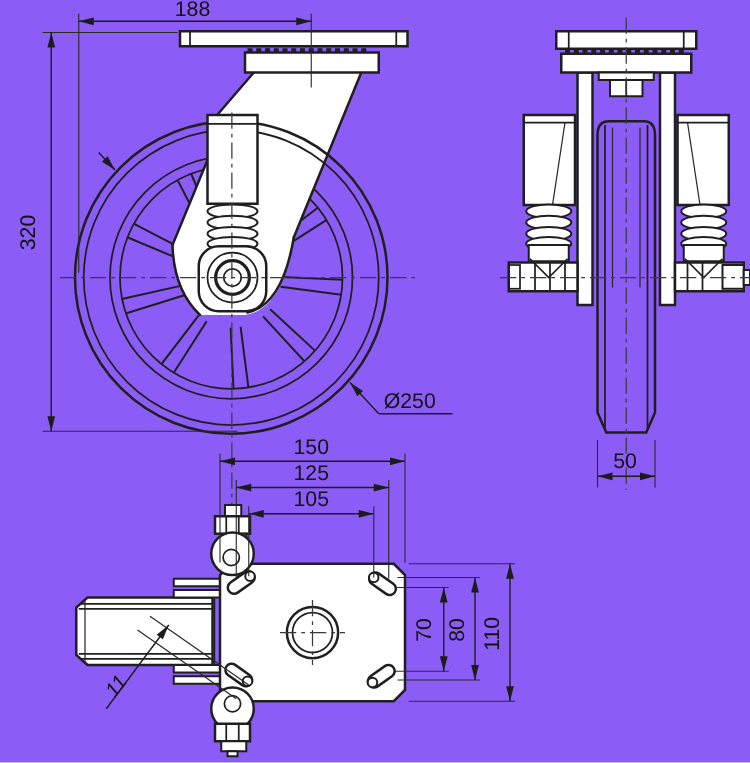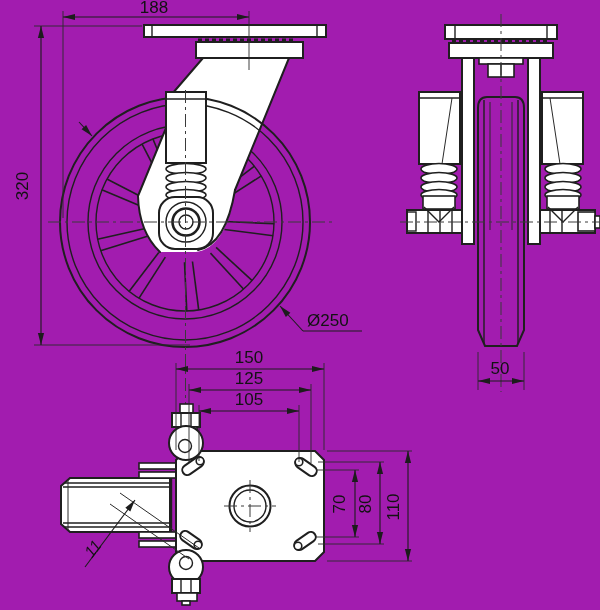--- a/index.html
+++ b/index.html
@@ -1,16 +1,16 @@
 <!DOCTYPE html>
 <html><head>
 <meta charset="utf-8">
 <style>
   html,body{margin:0;padding:0;background:#ffffff;}
-  .stage{position:relative;width:600px;height:610px;background:#a21caf;overflow:hidden;
+  .stage{position:relative;width:600px;height:610px;background:#8b5cf6;overflow:hidden;
          font-family:"Liberation Sans", sans-serif;text-decoration:underline;}
   svg{display:block;}
   .outline  {stroke:#1f1f1f;stroke-width:2;fill:none;stroke-linecap:round;}
   .outlineF {stroke:#1f1f1f;stroke-width:2;fill:#ffffff;}
   .med      {stroke:#1f1f1f;stroke-width:1.4;fill:none;}
   .medF     {stroke:#1f1f1f;stroke-width:1.6;fill:#ffffff;}
   .thin     {stroke:#2a2a2a;stroke-width:1;fill:none;}
   .white    {fill:#ffffff;stroke:none;}
   .dim      {stroke:#1c1c1c;stroke-width:1.1;fill:none;}
   .ext      {stroke:#2b2b2b;stroke-width:0.9;fill:none;}

